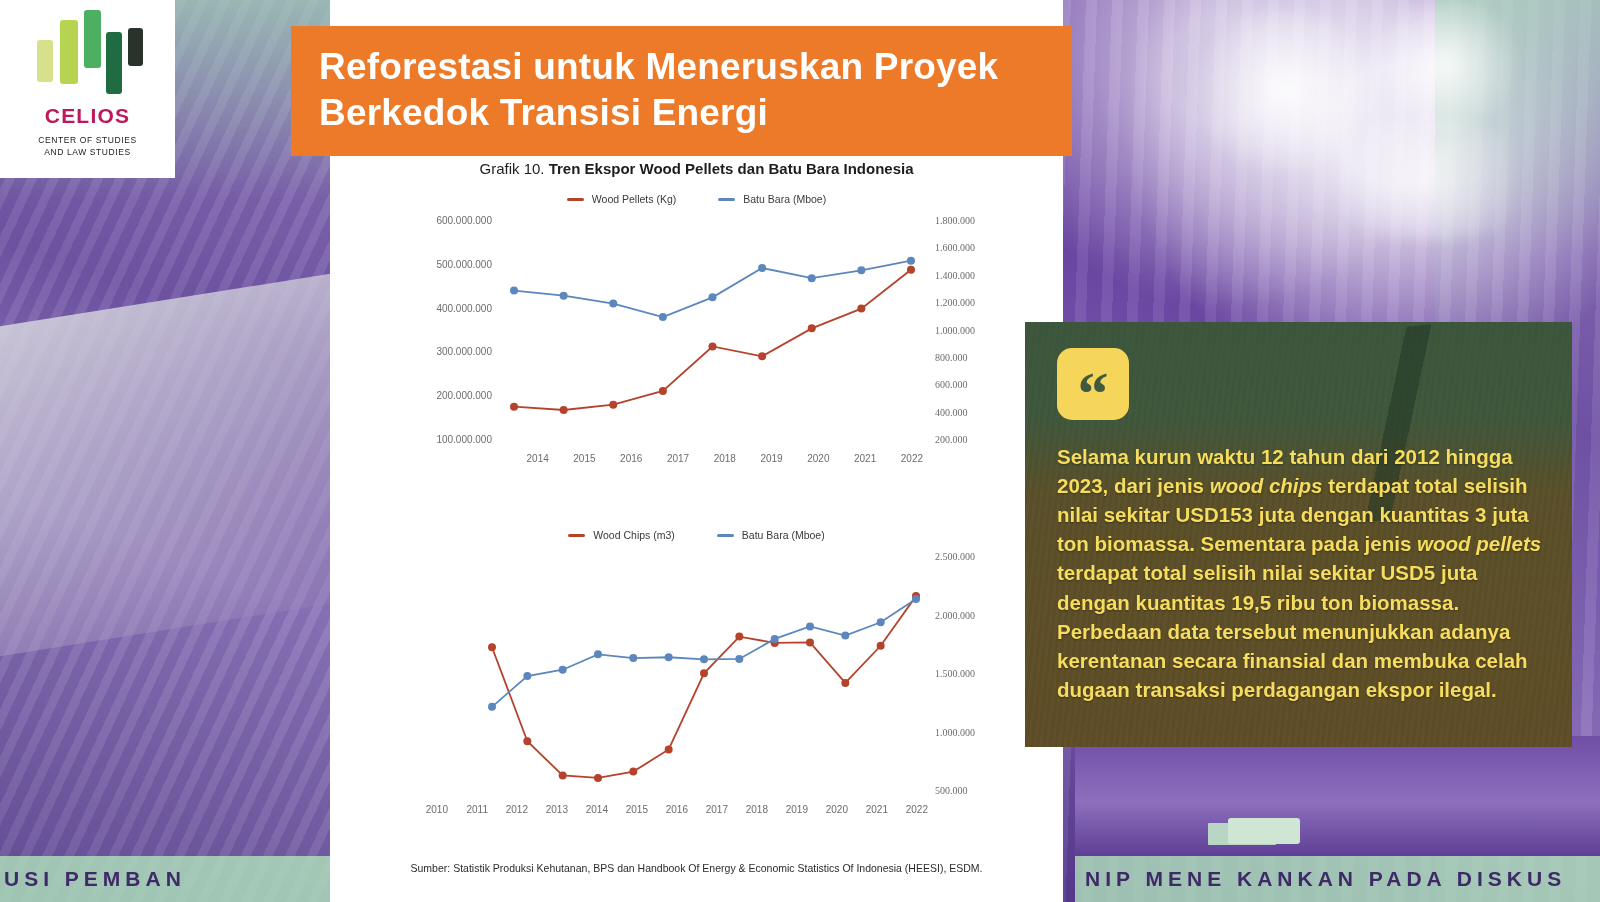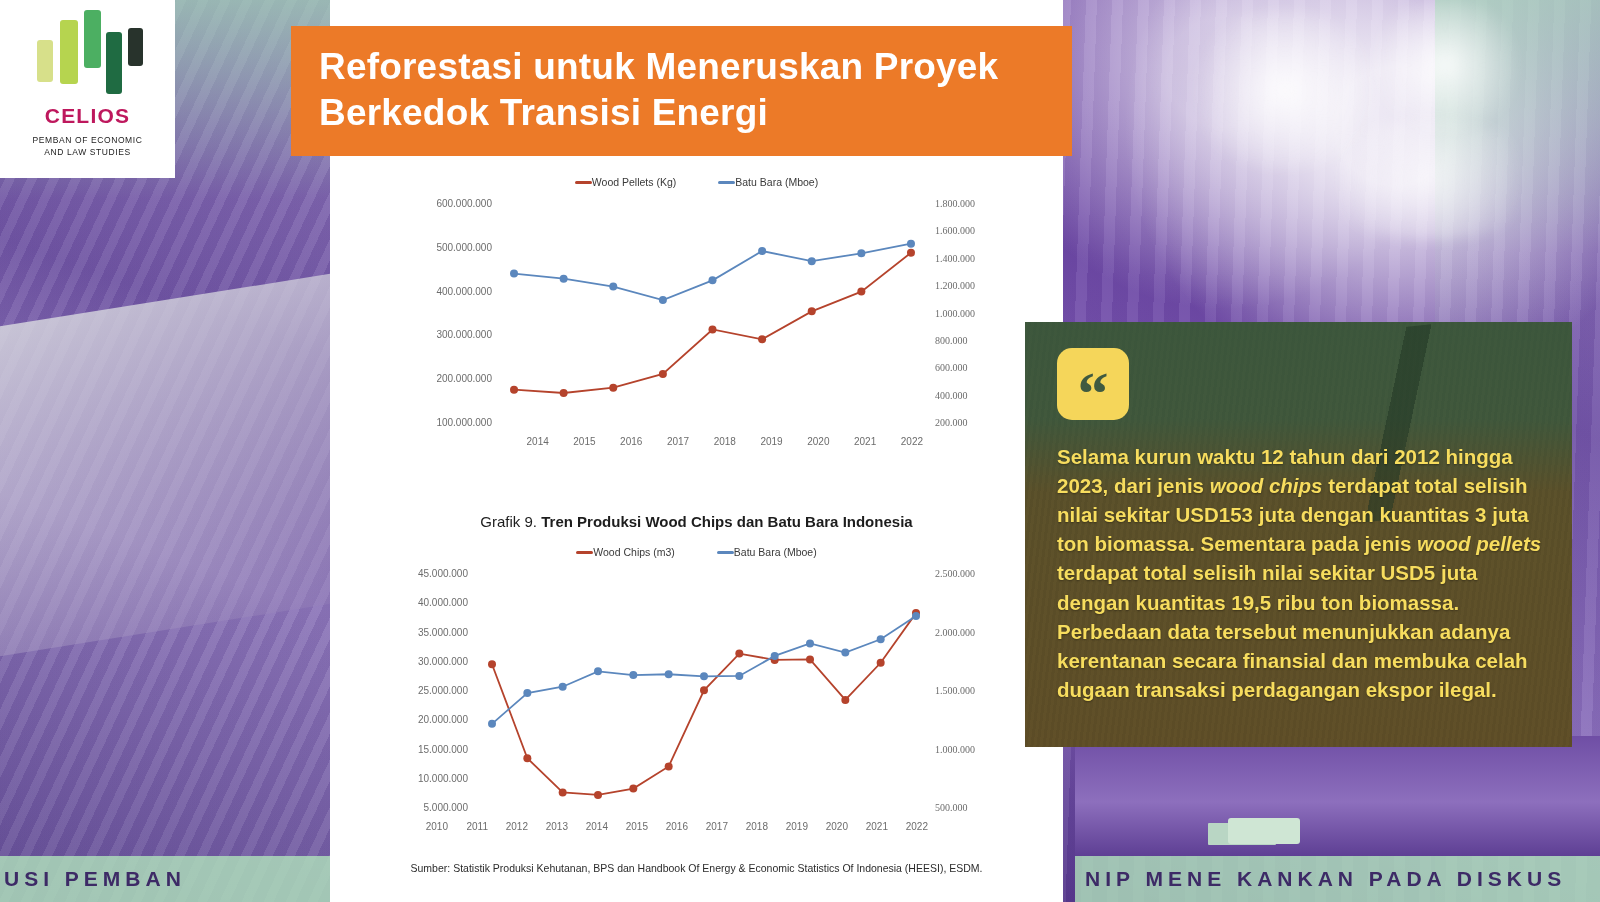--- a/index.html
+++ b/index.html
@@ -113,21 +113,21 @@
   #chart2-block { top: 513px; }
 
   .chart-title {
     text-align: center; font-size: 15px; color: #1d1d1d; font-weight: 700;
   }
   .chart-title .pre { font-weight: 400; }
   .legend {
     display: flex; justify-content: center; gap: 42px; margin-top: 16px;
     font-size: 10.5px; color: #3a3a3a;
   }
-  .legend-item { display: flex; align-items: center; }
+  .legend-item { display: flex; align-items: center; gap: 8px; }
   .legend-swatch { width: 17px; height: 3px; border-radius: 2px; display:inline-block; }
 
   .plot-wrap { position: relative; margin-top: 10px; height: 230px; }
   .axis-left, .axis-right {
     position: absolute; top: 0; height: 100%;
     display: flex; flex-direction: column; justify-content: space-between;
     font-size: 10px; color: #6c6c6c; text-align: right;
   }
   .axis-left  { left: 72px;  width: 90px; }
   .axis-right { right: 48px; width: 80px; text-align: right; }
@@ -188,20 +188,23 @@
   </div>
   <div class="tape-road"></div>
   <div class="truck"></div>
 
   <div class="tape left">USI PEMBAN</div>
   <div class="tape right">NIP MENE KANKAN PADA DISKUS</div>
 
   <div class="paper">
 
     <div class="chart-block" id="chart1-block">
+      <div class="chart-title">
+        <span class="pre">Grafik 10. </span><span>Tren Ekspor Wood Pellets dan Batu Bara Indonesia</span>
+      </div>
       <div class="legend">
         <div class="legend-item">
           <span class="legend-swatch" style="background:#b5432c"></span>
           <span>Wood Pellets (Kg)</span>
         </div>
         <div class="legend-item">
           <span class="legend-swatch" style="background:#5b87bd"></span>
           <span>Batu Bara (Mboe)</span>
         </div>
       </div>
@@ -257,45 +260,31 @@
           <div class="xt">2017</div>
           <div class="xt">2018</div>
           <div class="xt">2019</div>
           <div class="xt">2020</div>
           <div class="xt">2021</div>
           <div class="xt">2022</div>
         </div>
     </div>
 
     <div class="chart-block" id="chart2-block">
-      <div class="chart-title">
-        <span class="pre">Grafik 9. </span><span>Tren Produksi Wood Chips dan Batu Bara Indonesia</span>
-      </div>
       <div class="legend">
         <div class="legend-item">
           <span class="legend-swatch" style="background:#b5432c"></span>
           <span>Wood Chips (m3)</span>
         </div>
         <div class="legend-item">
           <span class="legend-swatch" style="background:#5b87bd"></span>
           <span>Batu Bara (Mboe)</span>
         </div>
       </div>
       <div class="plot-wrap" style="height:245px;">
-        <div class="axis-left" id="c2-left-axis" style="left:48px;">
-            <div class="tick">45.000.000</div>
-            <div class="tick">40.000.000</div>
-            <div class="tick">35.000.000</div>
-            <div class="tick">30.000.000</div>
-            <div class="tick">25.000.000</div>
-            <div class="tick">20.000.000</div>
-            <div class="tick">15.000.000</div>
-            <div class="tick">10.000.000</div>
-            <div class="tick">5.000.000</div>
-          </div>
         <div class="axis-right" id="c2-right-axis">
             <div class="tick">2.500.000</div>
             <div class="tick">2.000.000</div>
             <div class="tick">1.500.000</div>
             <div class="tick">1.000.000</div>
             <div class="tick">500.000</div>
           </div>
         <div class="plot-area" style="left:150px; right:135px;">
           <svg id="c2-svg" viewBox="0 0 448 245" preserveAspectRatio="none">
               <polyline points="12,96.22526315789474 47.33333333333333,190.2357894736842 82.66666666666666,224.46526315789473 118,226.87578947368422 153.33333333333331,220.60842105263157 188.66666666666669,198.43157894736842 224,122.25894736842105 259.33333333333337,85.61894736842106 294.66666666666663,91.8863157894737 330,91.40421052631578 365.33333333333337,131.90105263157898 400.66666666666663,94.77894736842104 436,45.1221052631579" fill="none" stroke="#b5432c" stroke-width="1.8" vector-effect="non-scaling-stroke"></polyline>
@@ -352,21 +341,21 @@
   <div class="logo-card">
     <div class="logo-bars" id="logo-bars">
         <span style="background: rgb(215, 224, 138); left: 8px; top: 30px; width: 16px; height: 42px;"></span>
         <span style="background: rgb(182, 212, 79); left: 31px; top: 10px; width: 18px; height: 64px;"></span>
         <span style="background: rgb(76, 175, 98); left: 55px; top: 0px; width: 17px; height: 58px;"></span>
         <span style="background: rgb(31, 107, 66); left: 77px; top: 22px; width: 16px; height: 62px;"></span>
         <span style="background: rgb(40, 51, 44); left: 99px; top: 18px; width: 15px; height: 38px;"></span>
       </div>
     <div class="logo-title">CELIOS</div>
     <div class="logo-sub" id="logo-sub">
-        <div>PEMBAN OF ECONOMIC</div>
+        <div>CENTER OF STUDIES</div>
         <div>AND LAW STUDIES</div>
       </div>
   </div>
 
   <div class="title-banner">
     <h1>Reforestasi untuk Meneruskan Proyek
 Berkedok Transisi Energi</h1>
   </div>
 
   <div class="quote-card">

